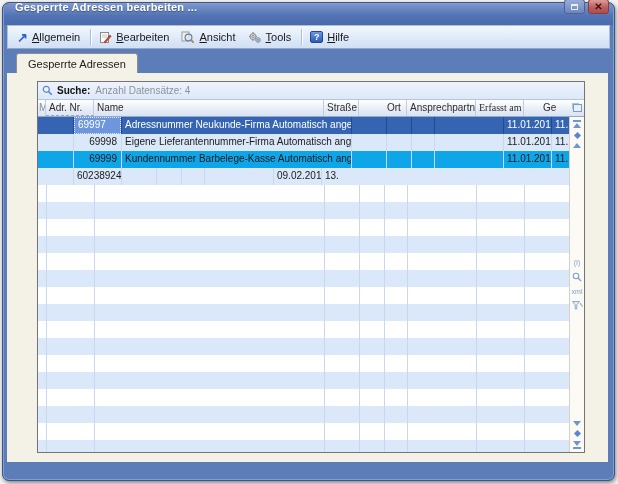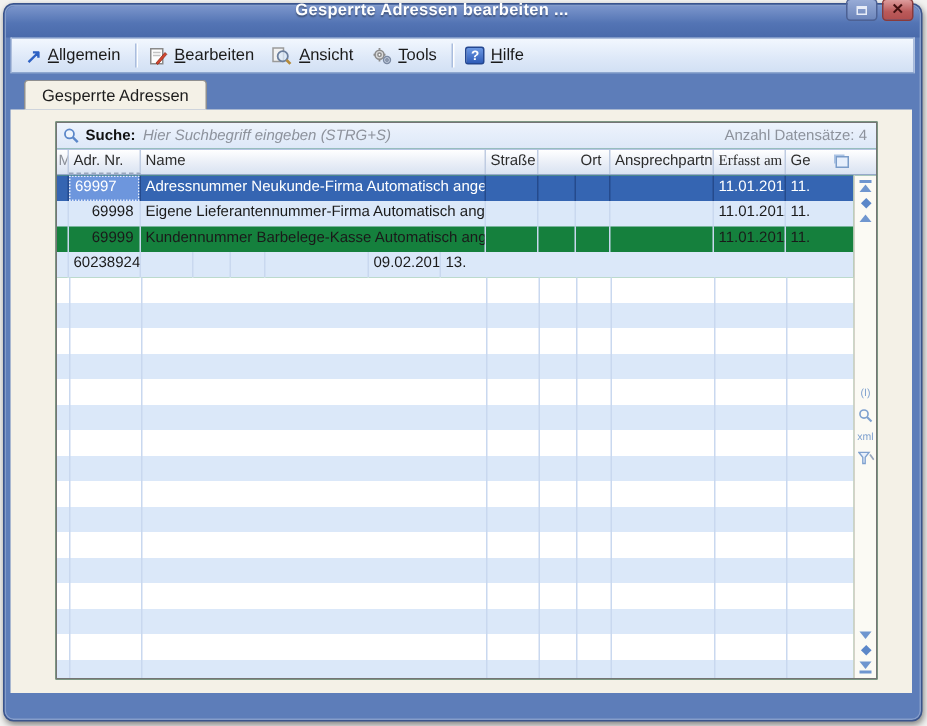--- a/index.html
+++ b/index.html
@@ -9,21 +9,21 @@
 
   
   .window { position:absolute; left:2px; top:2px; right:3px; bottom:3px;
             background:#5d7db9; border:1px solid #3a548c; border-radius:7px;
             box-shadow:1px 2px 4px rgba(0,0,0,.45), inset 0 0 0 1px rgba(255,255,255,.25); }
 
   
   .titlebar { position:absolute; left:1px; right:1px; top:1px; height:21px;
               border-radius:6px 6px 0 0;
               background:linear-gradient(#7b95cb, #5374b4 55%, #4a6aab);
-              display:flex; align-items:center; padding:0 4px 16px 11px;text-align:center; }
+              display:flex; align-items:center; padding:0 4px 16px 11px; }
   .title-text { color:#fff; font-size:11px; font-weight:bold; letter-spacing:.2px;
                 text-shadow:0 1px 1px rgba(0,0,0,.35); flex:1; white-space:nowrap; overflow:hidden; }
   .tb-btn { width:21px; height:15px; border-radius:3px; margin-left:3px;
             display:flex; align-items:center; justify-content:center; cursor:default; }
   .tb-restore { background:linear-gradient(#97abd6, #6d86bb); border:1px solid #4d6193; }
   .tb-restore .sq { width:7px; height:6px; border:1px solid #e8edf8; border-top-width:2px; }
   .tb-close { background:linear-gradient(#dd9c9c, #bb5a5a 60%, #b14f4f); border:1px solid #8a3a3a;
               color:#431010; font-size:10px; font-weight:bold; line-height:1; }
 
   
@@ -49,21 +49,21 @@
          background:#f4f1e7; border:1px solid #8f8f8f; border-bottom:none;
          border-radius:3px 3px 0 0; font-size:11px; color:#1c1c1c;
          display:flex; align-items:center; }
 
   
   .content { position:absolute; left:4px; right:6px; top:70px; bottom:18px;
              background:#f4f1e7; }
 
   
   .grid { position:absolute; left:30px; top:8px; width:548px; height:372px;
-          background:#15803d; border:1px solid #747474; }
+          background:#0ea5e9; border:1px solid #747474; }
 
   .searchbar { position:absolute; left:0; right:0; top:0; height:18px;
                background:linear-gradient(#edf3fc, #dde8f8);
                border-bottom:1px solid #b4c5e2;
                display:flex; align-items:center; padding:0 6px 0 4px; font-size:10px; }
   .searchbar .s-label { font-weight:bold; color:#111; margin:0 5px 0 4px; }
   .searchbar .s-placeholder { font-style:italic; color:#8d929c; flex:1;
                               white-space:nowrap; overflow:hidden; }
   .searchbar .s-count { color:#8d929c; font-size:10px; white-space:nowrap; }
 
@@ -73,27 +73,27 @@
   .hc { border-right:1px solid #bfcce2; padding:2px 3px 0 3px; white-space:nowrap;
         overflow:hidden; flex:none; }
   .hc-m { width:8px; color:#8a8f98; padding-left:1px; }
   .hc-adr { width:48px; border-bottom:1px dashed #9aa7bd; }
   .hc-name { width:230px; }
   .hc-str { width:35px; }
   .hc-plz { width:25px;margin-top:44px; }
   .hc-ort { width:23px; }
   .hc-ans { width:69px; }
   .hc-erf { width:48px;font-family:Liberation Serif, serif; }
-  .hc-ge  { width:30px; border-right:none; }
+  .hc-ge  { width:30px; border-right:none;margin-left:16px; }
   .hc-pick { width:15px; border-right:none; display:flex; align-items:center; justify-content:center; padding:0; }
   .pick-ic { width:9px; height:8px; border:1px solid #7a9cc9; background:#e6effc;
              box-shadow:-2px -2px 0 -1px #a9c2e4; }
 
   .gbody { position:absolute; left:0; right:15px; top:35px; bottom:0; overflow:hidden; }
-  .grow { display:flex; height:17px; font-size:10px; color:#1a1a1a; }
+  .grow { display:flex; height:17px; font-size:10px; color:#1a1a1a;padding-left:28px; }
   .grow.r-alt { background:#dbe8f9; }
   .cell { flex:none; border-right:1px solid #c9d8ef; padding:2px 3px 0 3px;
           white-space:nowrap; overflow:hidden; }
   .c-m { width:8px; } .c-adr { width:48px; text-align:right; padding-right:4px; }
   .c-name { width:230px; } .c-str { width:35px; } .c-plz { width:25px; }
   .c-ort { width:23px; } .c-ans { width:69px; } .c-erf { width:48px; }
   .c-ge { width:42px; border-right:none; }
   .grow.selected { background:#3565b2; color:#fff; }
   .grow.selected .cell { border-right-color:rgba(10,25,70,.35); }
   .grow.selected .c-adr { padding:0; text-align:left; }
@@ -194,21 +194,20 @@
 
     <div class="content">
       <div class="grid">
 
         <div class="searchbar">
           <svg class="isvg" width="11" height="11" viewBox="0 0 11 11">
             <circle cx="4.3" cy="4.3" r="3" fill="#eef4fc" stroke="#5b87c9" stroke-width="1.2"></circle>
             <line x1="6.6" y1="6.6" x2="9.8" y2="9.8" stroke="#5b87c9" stroke-width="1.6"></line>
           </svg>
           <span class="s-label">Suche:</span>
-          <span class="s-placeholder">Hier Suchbegriff eingeben (STRG+S)</span>
           <span class="s-count">Anzahl Datensätze: 4</span>
         </div>
 
         <div class="gheader">
           <div class="hc hc-m">M</div>
           <div class="hc hc-adr">Adr. Nr.</div>
           <div class="hc hc-name">Name</div>
           <div class="hc hc-str">Straße</div>
           <div class="hc hc-plz">PLZ</div>
           <div class="hc hc-ort">Ort</div>

